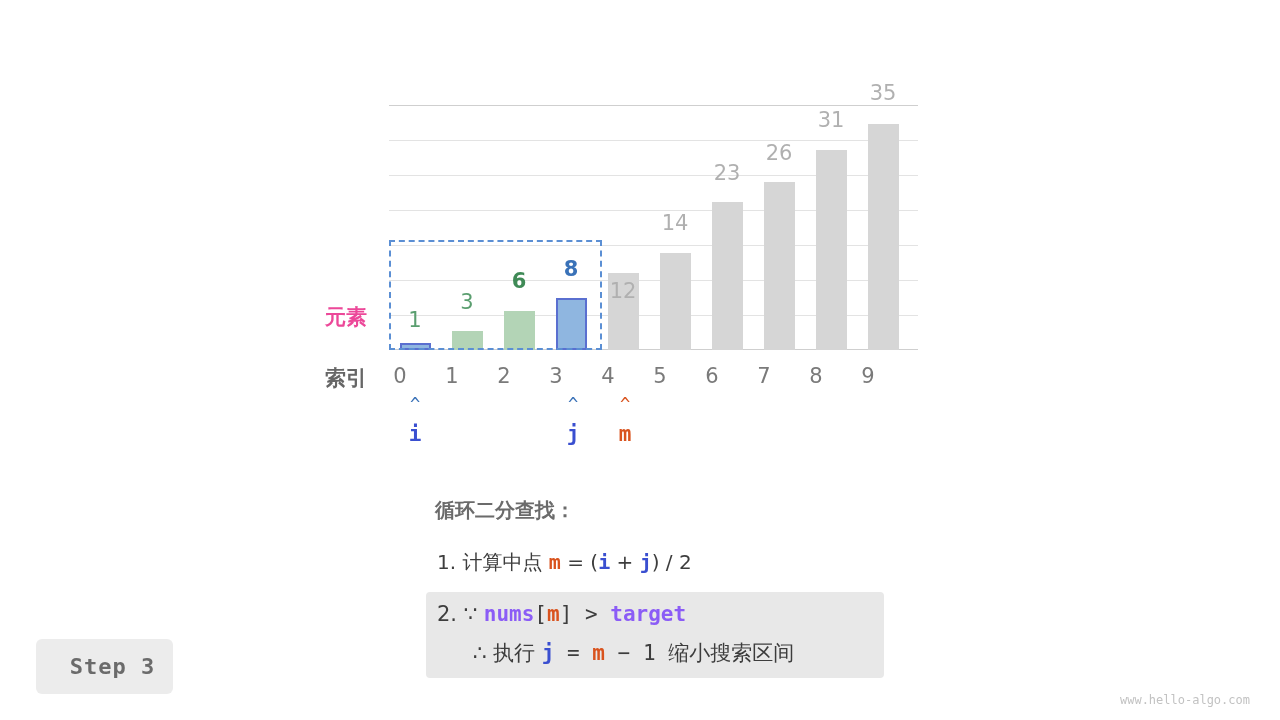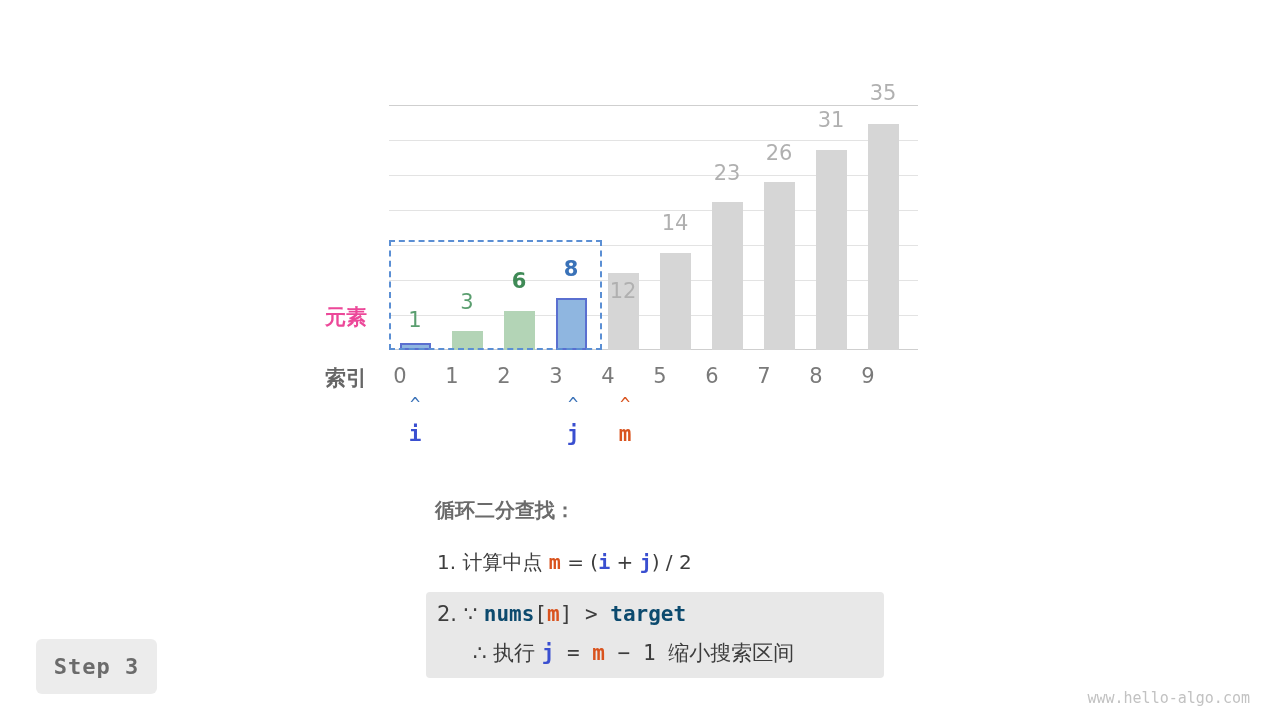--- a/index.html
+++ b/index.html
@@ -175,21 +175,21 @@
   }
   .c-blue {
     color: #3a4fd0;
     font-weight: bold;
   }
   .c-orange {
     color: #d9531e;
     font-weight: bold;
   }
   .c-green {
-    color: #0c4a6e;
+    color: #8b5cf6;
     font-weight: bold;
   }
   .c-dark {
     color: #3d3d3d;
   }
 
   
   #step-badge {
     position: absolute;
     left: 36px;
@@ -199,28 +199,29 @@
     background: #ececec;
     border-radius: 6px;
     display: flex;
     align-items: center;
     justify-content: center;
     font-family: "DejaVu Sans Mono", "Liberation Mono", monospace;
     font-size: 22px;
     font-weight: bold;
     color: #6b6b6b;
     letter-spacing: 1px;
+    padding-left: 16px;
   }
 
   
   #watermark {
     position: absolute;
     right: 30px;
     bottom: 13px;
-    font-size: 15px;
+    font-size: 12px;
     color: #c2c2c2;
     font-family: "DejaVu Sans Mono", "Liberation Mono", monospace;
   }
 </style>
 </head>
 <body>
 
 <div id="chart-area">
   <div class="gridline top" style="top:0px;"></div>
   <div class="gridline" style="top:35px;"></div>

